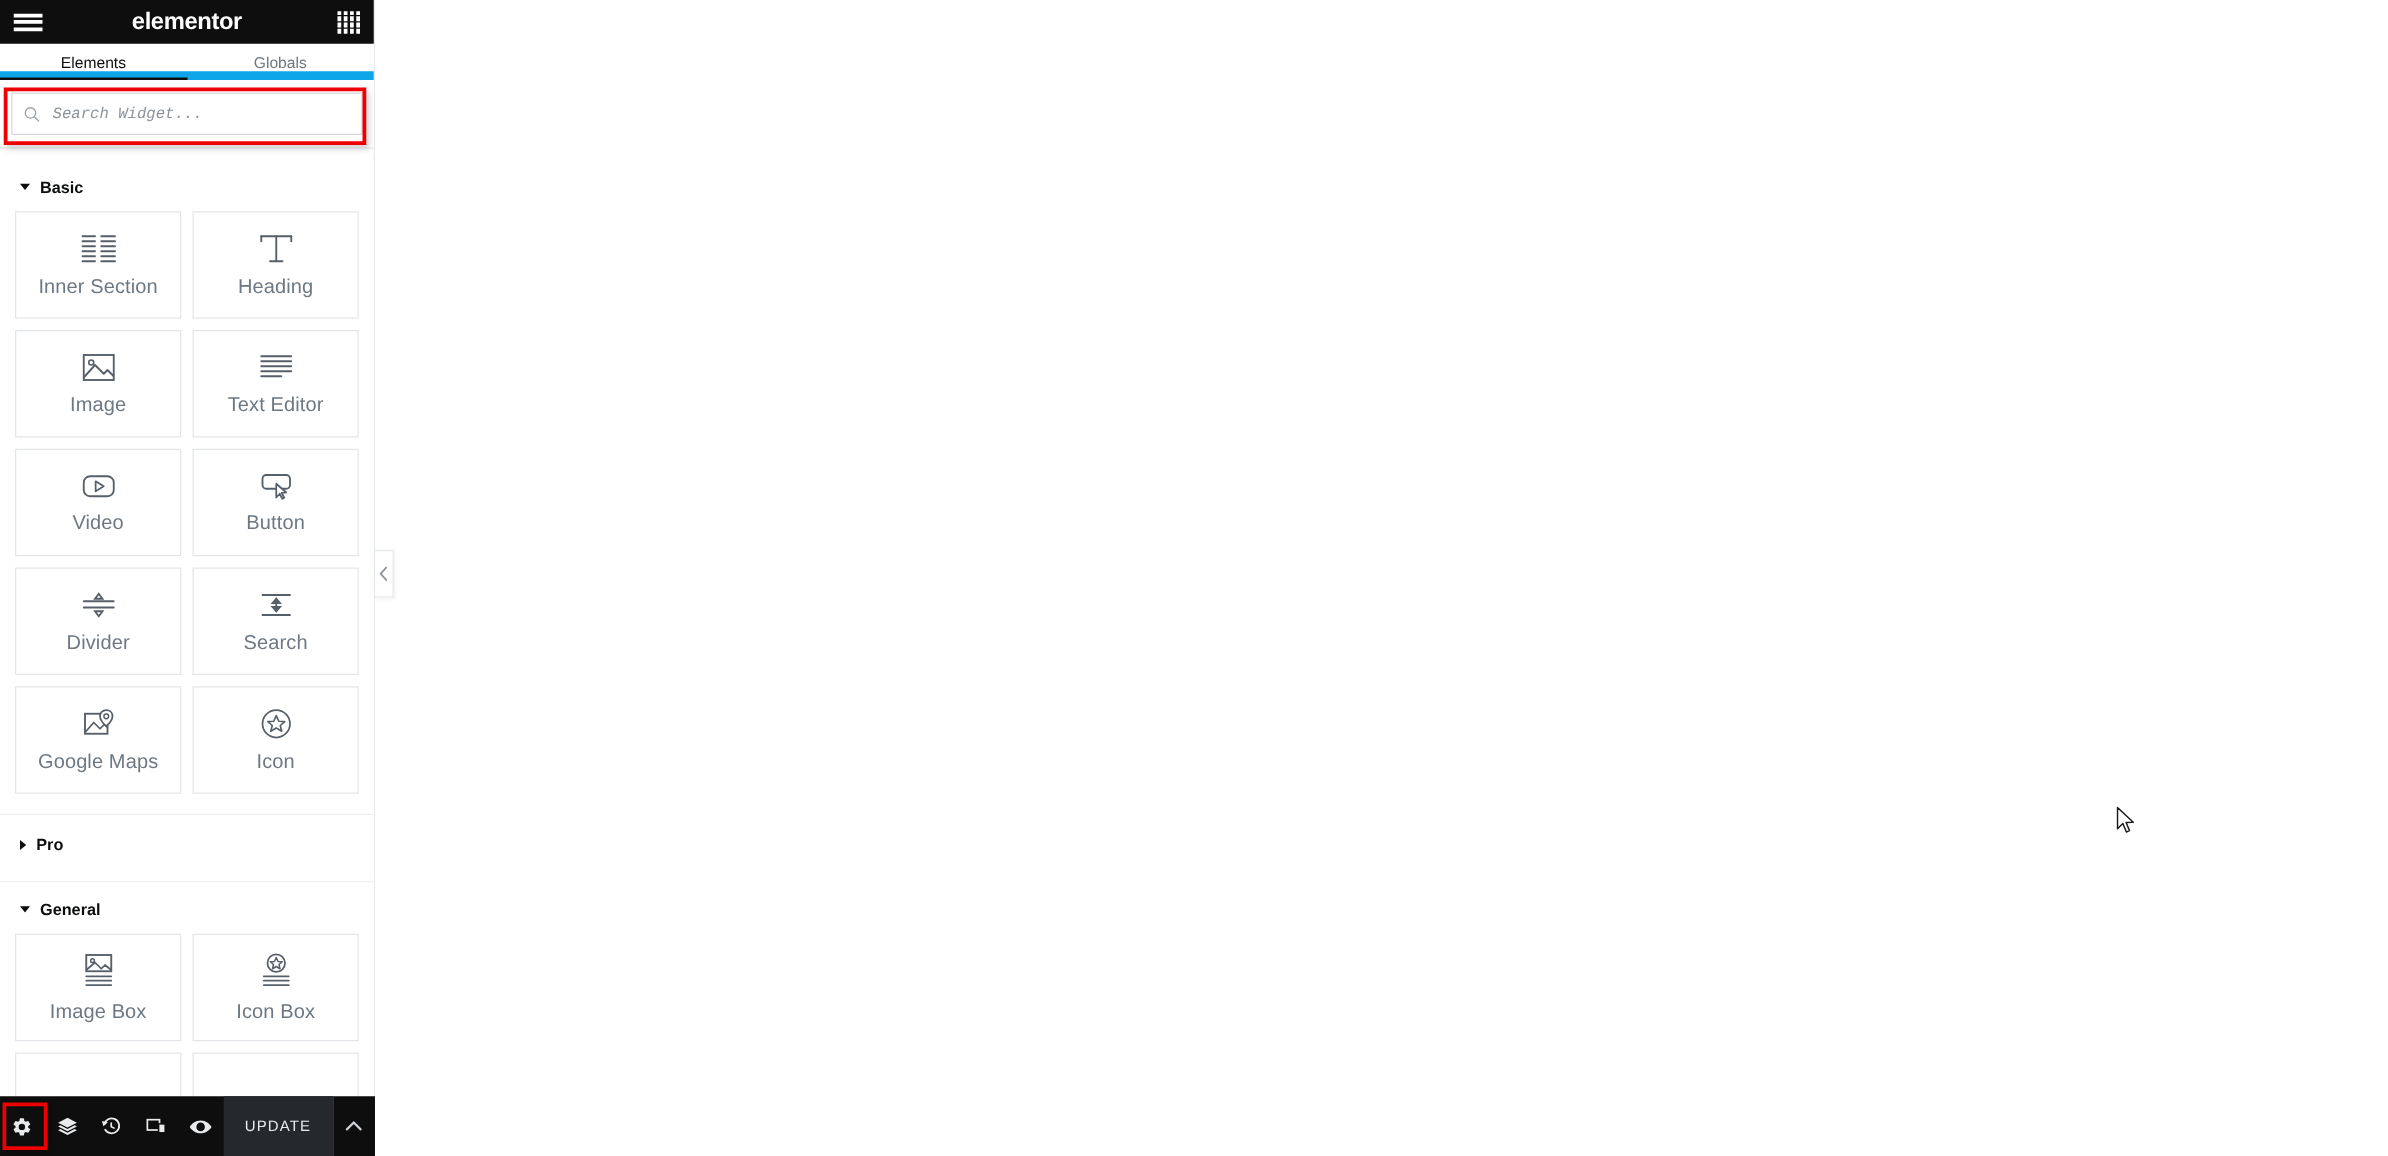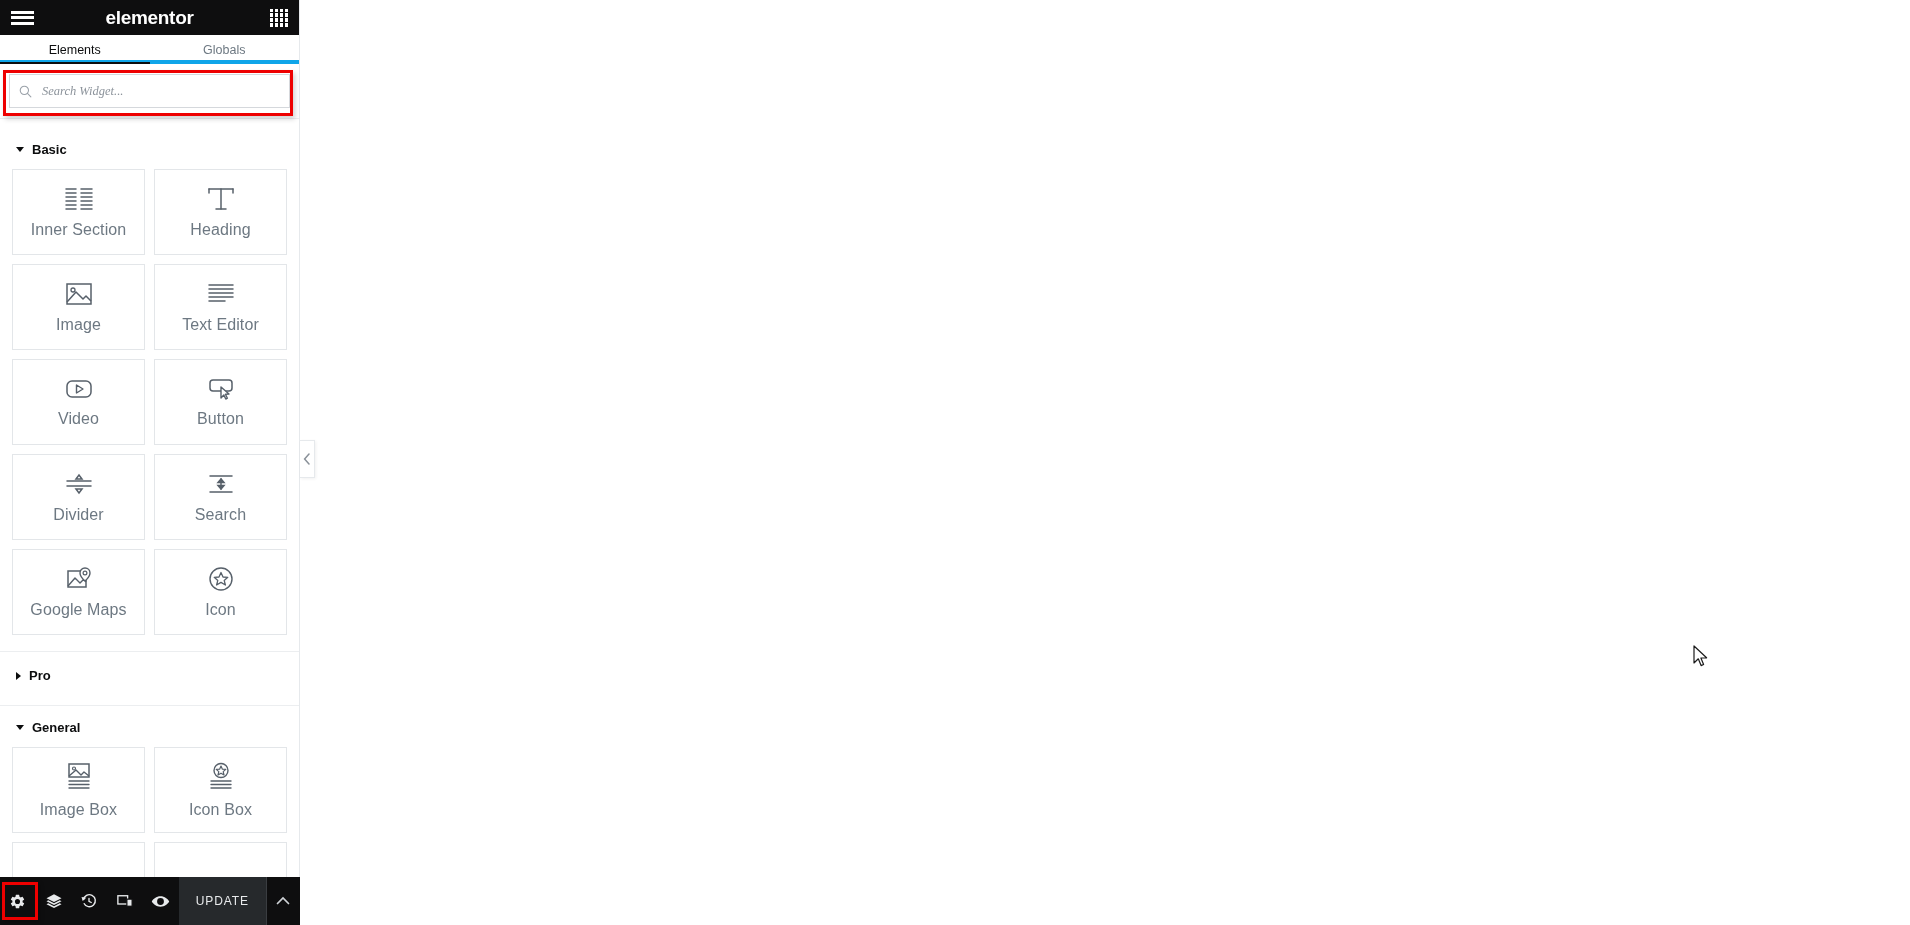--- a/index.html
+++ b/index.html
@@ -59,21 +59,21 @@
     gap: 1.5px;
     cursor: pointer;
     z-index: 2;
   }
   .grid-icon span { background: #ffffff; display:block; }
 
   
   #panel-tabs {
     display: flex;
     height: 29px;
-    border-bottom: 4px solid #0ea5e9;
+    border-bottom: 7px solid #0ea5e9;
     background: #fff;
   }
   .tab {
     flex: 1;
     display: flex;
     align-items: center;
     justify-content: center;
     font-size: 12.5px;
     color: #6d7882;
     cursor: pointer;
@@ -114,21 +114,21 @@
     padding: 0 9px;
     gap: 8px;
   }
   #search-box input {
     flex: 1;
     border: none;
     outline: none;
     font-size: 12.5px;
     font-style: italic;
     color: #7b828a;
-    font-family: Liberation Serif, serif;
+    font-family: Liberation Mono, monospace;
     background: transparent;
   }
   #search-box input::placeholder { color: #8c939b; font-style: italic; }
 
   
   #panel-body {
     position: absolute;
     top: 128px; left: 0; right: 0; bottom: 48px;
     overflow: hidden;
     background: #fff;

